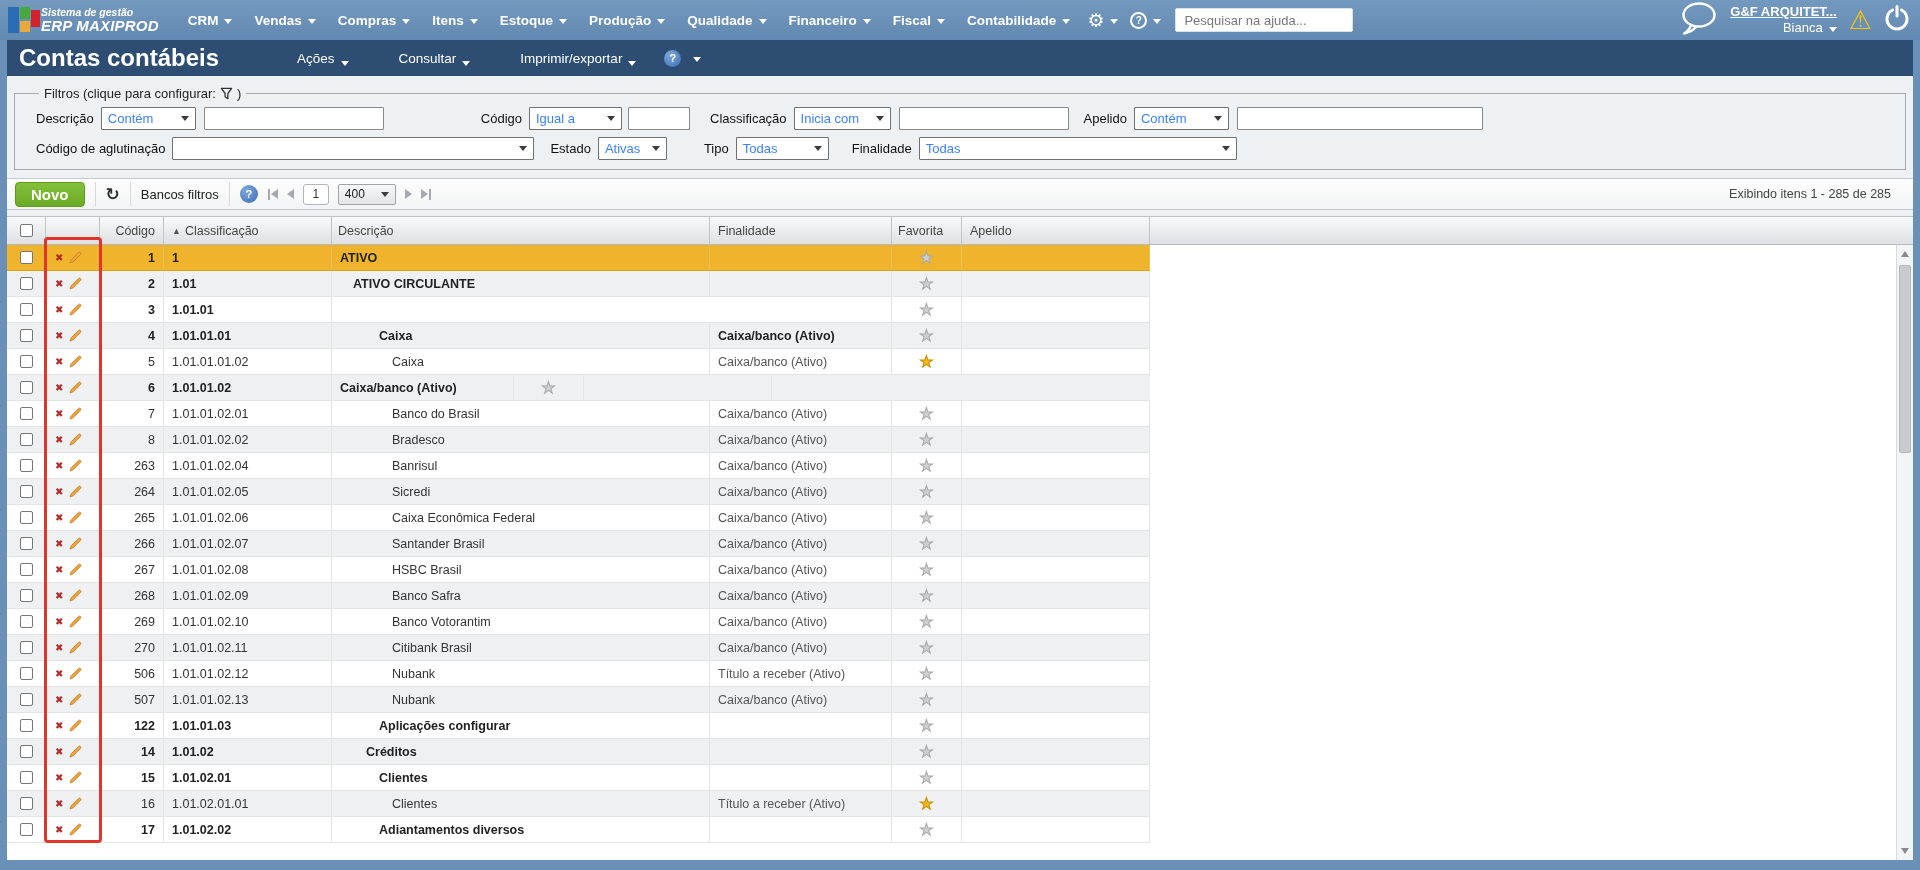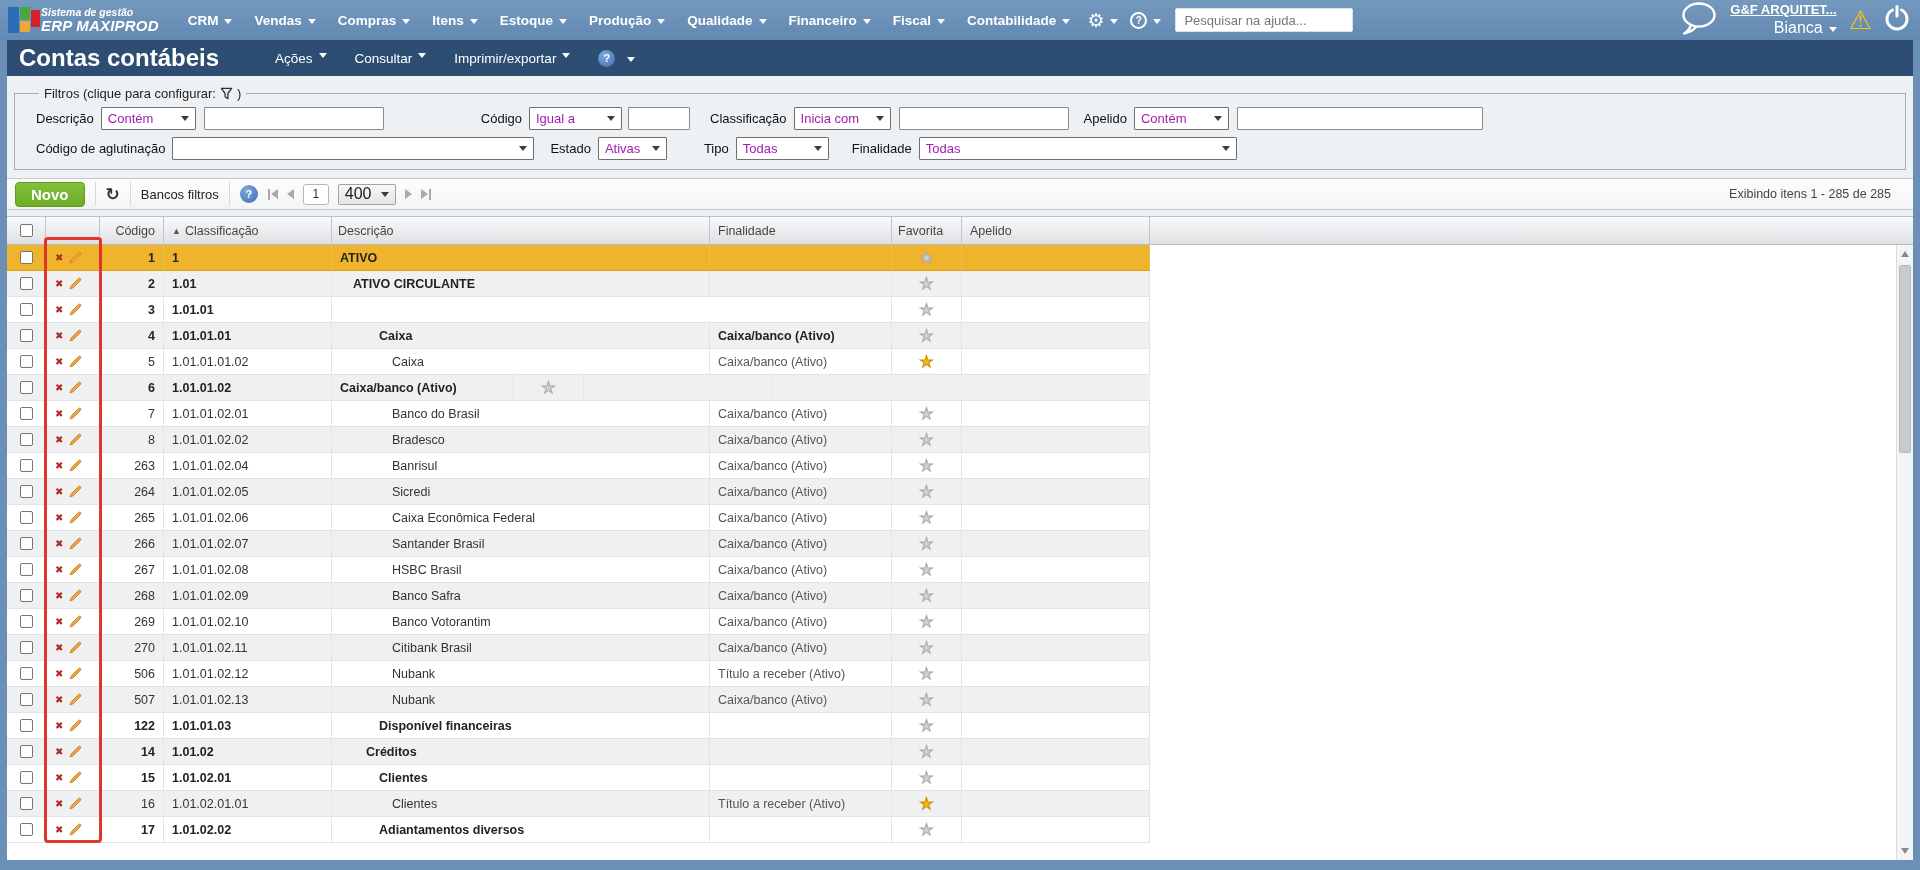--- a/index.html
+++ b/index.html
@@ -34,48 +34,48 @@
   .help-outline{ width:17px; height:17px; border:2px solid #fff; border-radius:50%;
     color:#fff; font-size:10px; font-weight:bold; display:flex; align-items:center;
     justify-content:center; }
   .help-search{ width:178px; height:24px; border:1px solid #d9e2ec; border-radius:2px;
     padding:0 8px; font-size:13px; color:#555; margin-left:8px; outline:none; }
   .help-search::placeholder{ color:#777; }
   .top-right{ margin-left:auto; display:flex; align-items:center; gap:12px; }
   .acct{ display:flex; flex-direction:column; align-items:flex-end; line-height:1.25; }
   .company-link{ color:#fff; font-size:13px; font-weight:bold; text-decoration:underline;
     cursor:pointer; }
-  .user-row{ display:flex; align-items:center; color:#fff; font-size:16px; }
+  .user-row{ display:flex; align-items:center; color:#fff; font-size:13px; }
   .warning-glyph{ color:#f6c40e; font-size:26px; line-height:1; cursor:pointer; }
   
   .frame{ height:830px; border-left:7px solid var(--topbar-blue);
     border-right:7px solid var(--topbar-blue); border-bottom:10px solid var(--topbar-blue);
     background:#eef1f4; display:flex; flex-direction:column; }
   
   .titlebar{ height:36px; background:var(--titlebar-blue); display:flex;
     align-items:center; padding-left:12px; flex:0 0 auto; }
   .page-title{ color:#fff; font-size:24px; font-weight:bold; margin-right:56px; }
   .titlemenus{ display:flex; align-items:center; }
-  .tmenu{ display:flex; align-items:flex-start; margin-right:28px; cursor:pointer; }
+  .tmenu{ display:flex; align-items:flex-end; margin-right:28px; cursor:pointer;margin-left:22px; }
   .tmenu-label{ color:#fff; font-size:13.5px; }
   .help-circle{ width:17px; height:17px; border-radius:50%;
     background:radial-gradient(circle at 35% 30%,#7fa9dc,#3a6cb4); color:#fff;
     font-size:11px; font-weight:bold; display:flex; align-items:center;
     justify-content:center; cursor:pointer; }
   
   .filters{ margin:10px 7px 0 7px; border:1px solid #a6abb1; padding:1px 8px 7px;
     flex:0 0 auto; }
   .filters legend{ font-size:13px; color:#222; padding:0 5px; margin-left:16px;
     display:flex; align-items:center; gap:4px; }
   .f-row{ display:flex; align-items:center; height:27px; margin-top:3px;
     font-size:13px; color:#111; }
   .lbl{ margin-right:7px; white-space:nowrap; }
   .selbox{ background:#fff; border:1px solid #707070; border-radius:1px; height:23px;
     display:inline-flex; align-items:center; justify-content:space-between;
-    padding:0 6px; font-size:13px; color:#a21caf; cursor:pointer; flex:0 0 auto; }
+    padding:0 6px; font-size:13px; color:#3b82f6; cursor:pointer; flex:0 0 auto; }
   .tinput{ border:1px solid #8a8a8a; border-radius:1px; height:23px; padding:0 5px;
     font-size:13px; outline:none; background:#fff; }
   
   .toolbar{ margin-top:8px; height:32px; background:linear-gradient(#fdfdfd,#f3f4f5);
     border-top:1px solid #c6c8cb; border-bottom:1px solid #c6c8cb; display:flex;
     align-items:center; padding-left:8px; flex:0 0 auto; }
   .btn-new{ background:linear-gradient(#83c13d,#6cab24); border:1px solid #61991f;
     border-radius:4px; color:#fff; font-weight:bold; font-size:15px; padding:3px 15px;
     cursor:pointer; }
   .tb-sep{ width:1px; height:24px; background:#d7d8da; margin:0 10px; }
@@ -88,21 +88,21 @@
   .tri-l{ border-top:5px solid transparent; border-bottom:5px solid transparent;
     border-right:7px solid #a6aab0; }
   .tri-r{ border-top:5px solid transparent; border-bottom:5px solid transparent;
     border-left:7px solid #a6aab0; }
   .bar-v{ display:inline-block; width:2px; height:11px; background:#a6aab0; }
   .pg-cur{ min-width:26px; height:21px; border:1px solid #b3b6ba; border-radius:3px;
     background:#fff; display:flex; align-items:center; justify-content:center;
     font-size:12px; color:#333; }
   .pgsel{ width:58px; height:21px; border:1px solid #9fa3a8; border-radius:2px;
     background:linear-gradient(#f7f7f8,#e4e5e7); display:flex; align-items:center;
-    justify-content:space-between; padding:0 6px; font-size:16px; color:#222;
+    justify-content:space-between; padding:0 6px; font-size:12px; color:#222;
     cursor:pointer; }
   .toolbar-right{ margin-left:auto; padding-right:22px; font-size:12.5px; color:#444; }
   
   .grid{ margin-top:6px; position:relative; background:#fff; flex:1 1 auto;
     border-top:1px solid #c0c3c6; overflow:hidden; }
   .ghead{ display:flex; height:28px; background:linear-gradient(#f8f9fa,#dee0e3);
     border-bottom:1px solid #b9bcbf; font-size:12.5px; color:#454545; }
   .hcell{ display:flex; align-items:center; padding:0 6px;
     border-right:1px solid #c3c5c8; }
   .hfill{ flex:1 1 auto; border-right:none; }
@@ -756,21 +756,21 @@
     <div class="cell c-act">
       <span class="act-wrap">
         <span class="x-icon">✖</span>
         <svg class="pencil" width="13" height="13" viewBox="0 0 13 13">
           <path d="M1 12 L2.2 8.8 L9.5 1.5 Q10.5 0.5 11.5 1.5 Q12.5 2.5 11.5 3.5 L4.2 10.8 Z" fill="#f0a33c" stroke="#c87f28" stroke-width="0.8" stroke-linejoin="round"></path>
         </svg>
       </span>
     </div>
     <div class="cell c-cod">122</div>
     <div class="cell c-cls">1.01.01.03</div>
-    <div class="cell c-desc" style="padding-left: 47px;">Disponível financeiras</div>
+    <div class="cell c-desc" style="padding-left: 47px;">Aplicações configurar</div>
     <div class="cell c-fin"></div>
     <div class="cell c-fav">
             <span class="star">★</span>
           </div>
     <div class="cell c-ape"></div>
   </div>
         <div class="trow alt bold">
     <div class="cell c-check" style="justify-content:center">
             <span class="cb"></span>
           </div>

